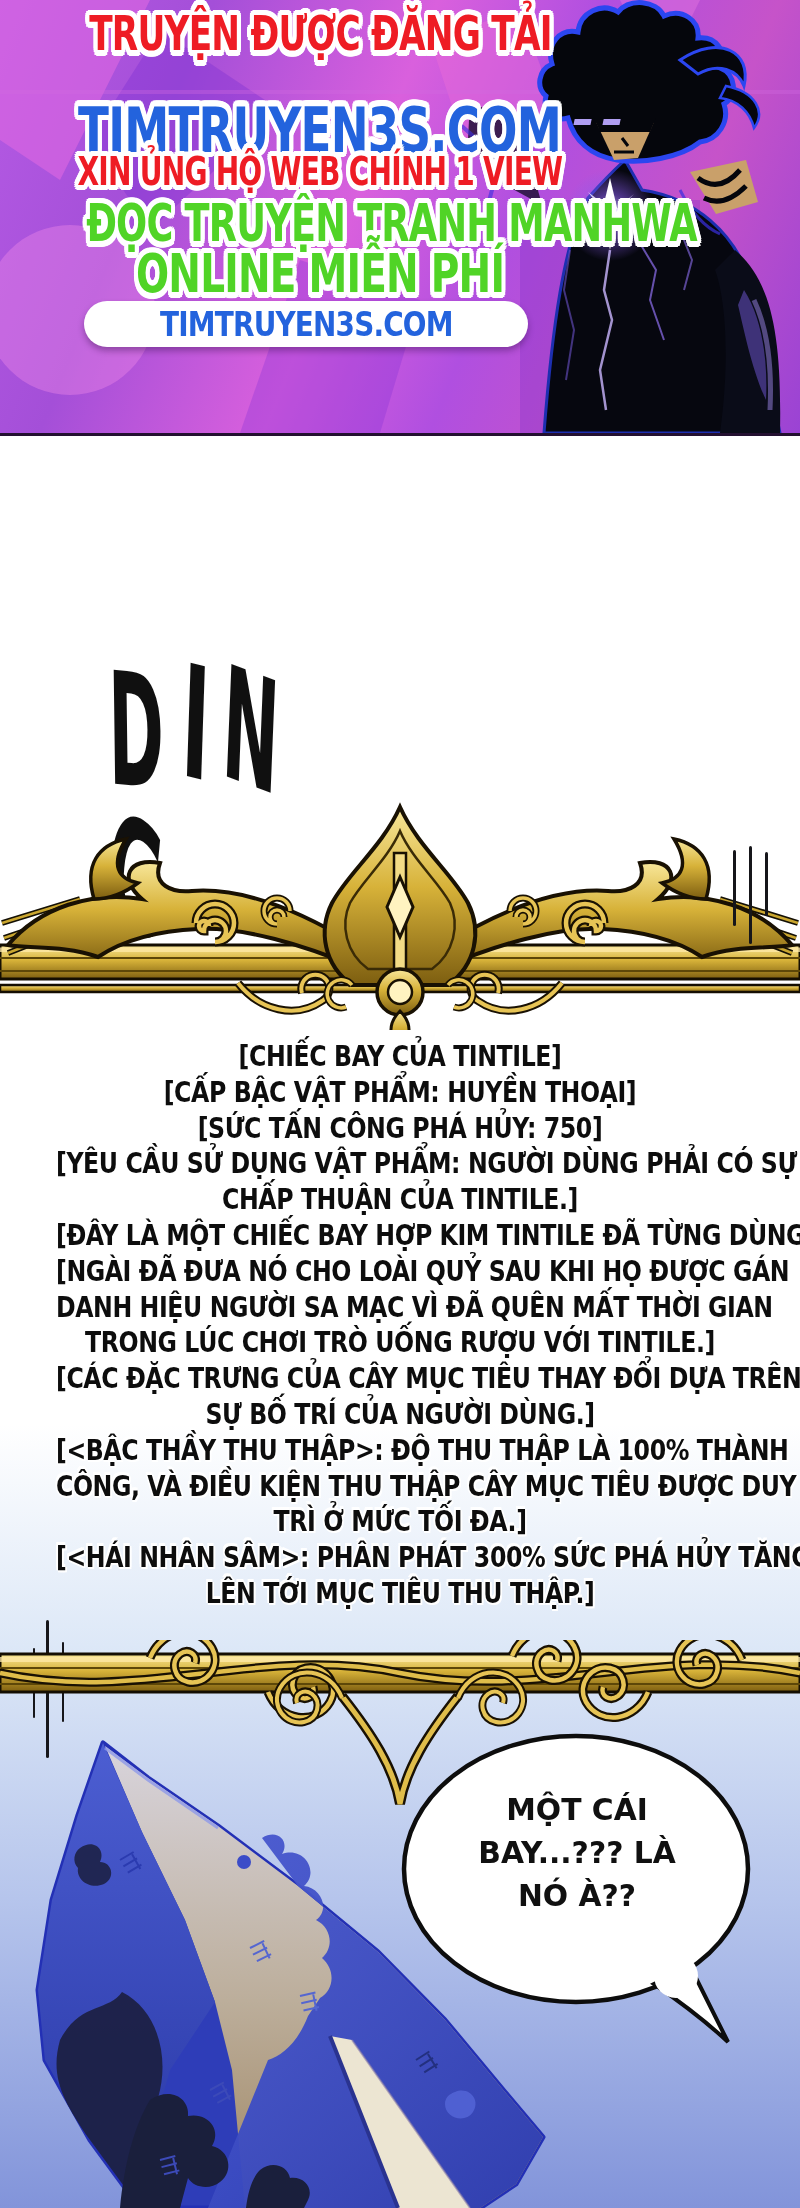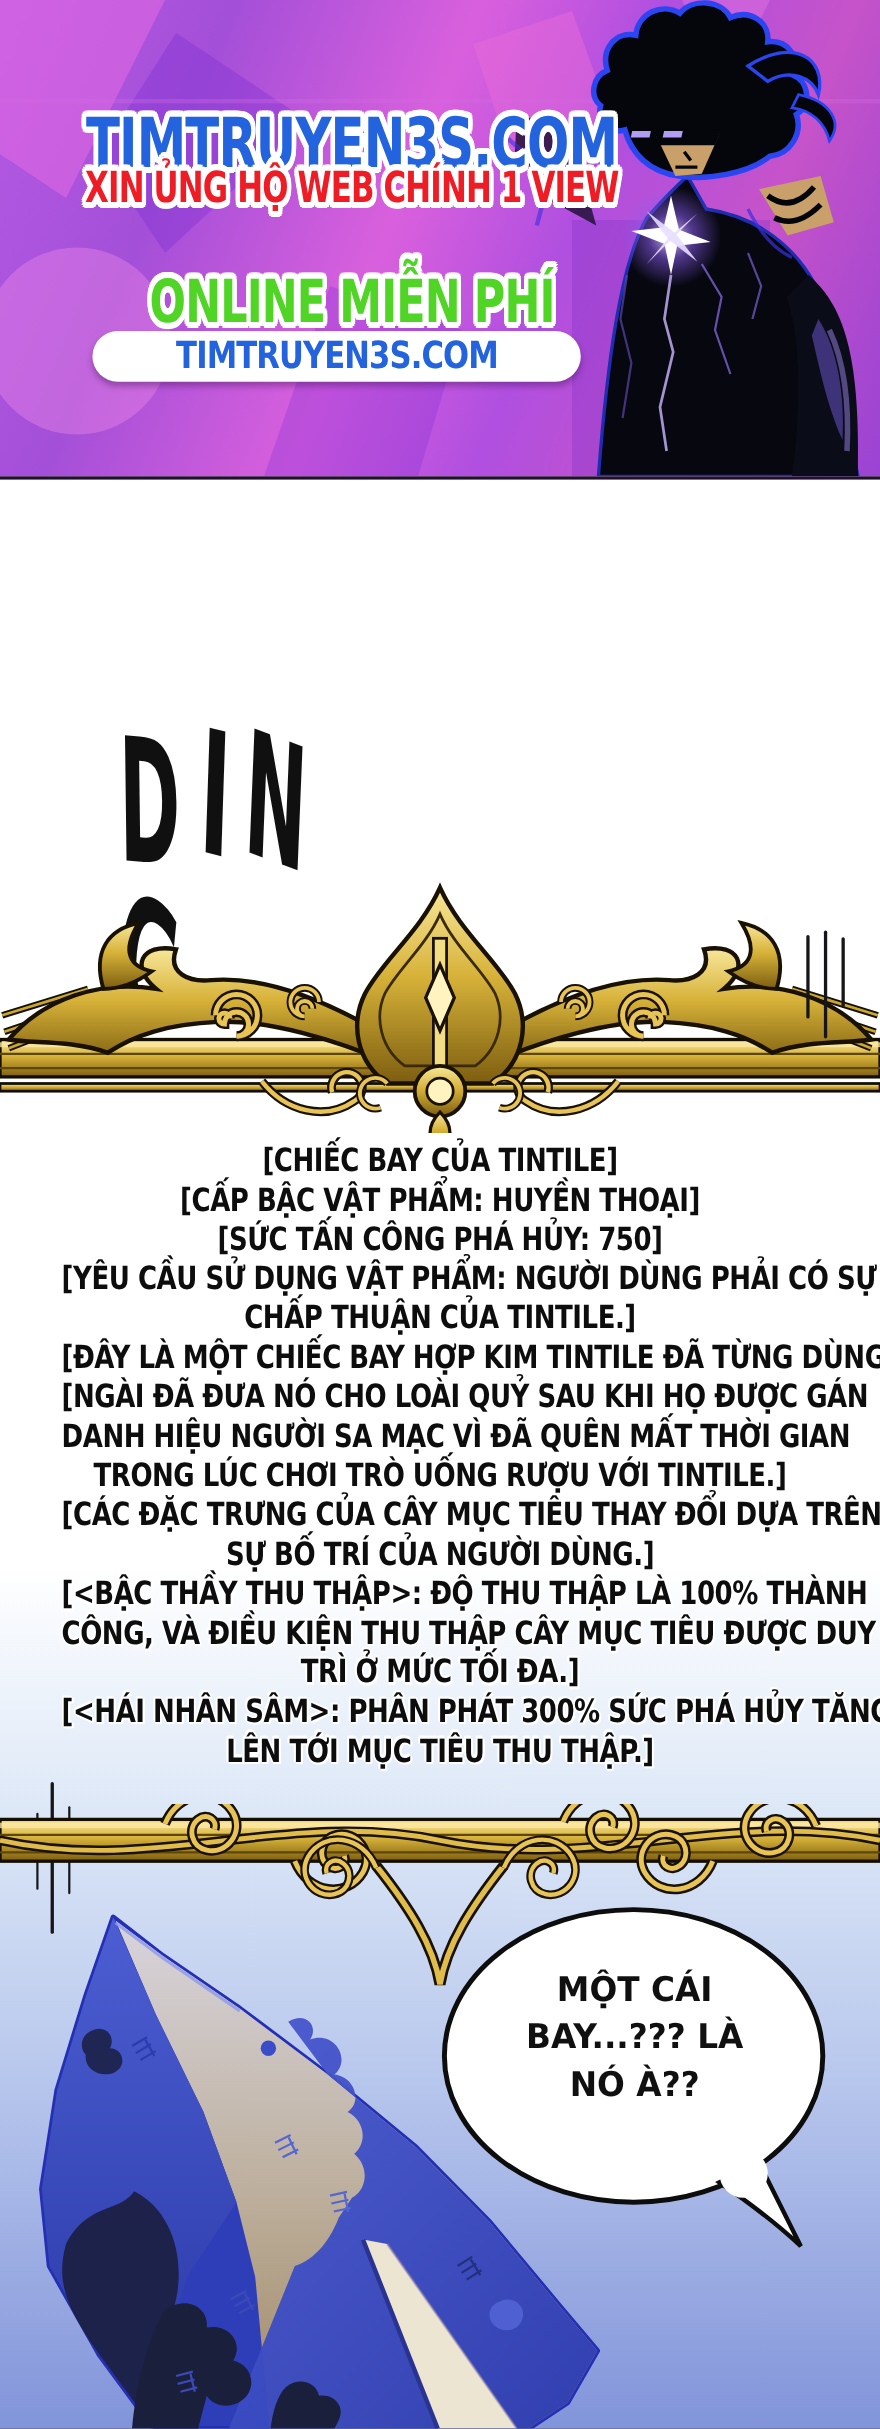--- a/index.html
+++ b/index.html
@@ -108,22 +108,24 @@
       <polygon points="104,194 84,214 58,240 78,216" fill="#e8deff" opacity=".9"></polygon>
 
       <polyline points="80,250 74,290 82,320 70,370 76,410" stroke="#cbb6ff" stroke-width="2.5" fill="none" opacity=".8"></polyline>
       <polyline points="108,240 126,270 120,300 134,340" stroke="#8e6ff0" stroke-width="2" fill="none" opacity=".7"></polyline>
       <polyline points="150,230 162,260 154,290" stroke="#8e6ff0" stroke-width="2" fill="none" opacity=".6"></polyline>
       <polyline points="40,250 34,290 44,330 36,380" stroke="#6a52c8" stroke-width="2" fill="none" opacity=".6"></polyline>
       <path d="M150,190 C160,210 172,226 190,234" stroke="#3a2fe0" stroke-width="3" fill="none" opacity=".7"></path>
     </svg>
 
     <div class="banner-text">
+      <div class="bl bl1 c-red"><span>TRUYỆN ĐƯỢC ĐĂNG TẢI</span></div>
       <div class="bl bl3 c-blue"><span>TIMTRUYEN3S.COM</span></div>
       <div class="bl bl4 c-red"><span>XIN ỦNG HỘ WEB CHÍNH 1 VIEW</span></div>
+      <div class="bl bl5 c-green"><span>ĐỌC TRUYỆN TRANH MANHWA</span></div>
       <div class="bl bl6 c-green"><span>ONLINE MIỄN PHÍ</span></div>
       <div class="pill">
           <span>TIMTRUYEN3S.COM</span>
         </div>
     </div>
   </div>
 
   <div class="sfx">
     <span class="l1">D</span><span class="l2">I</span><span class="l3">N</span><span class="l4">G</span>
   </div>

